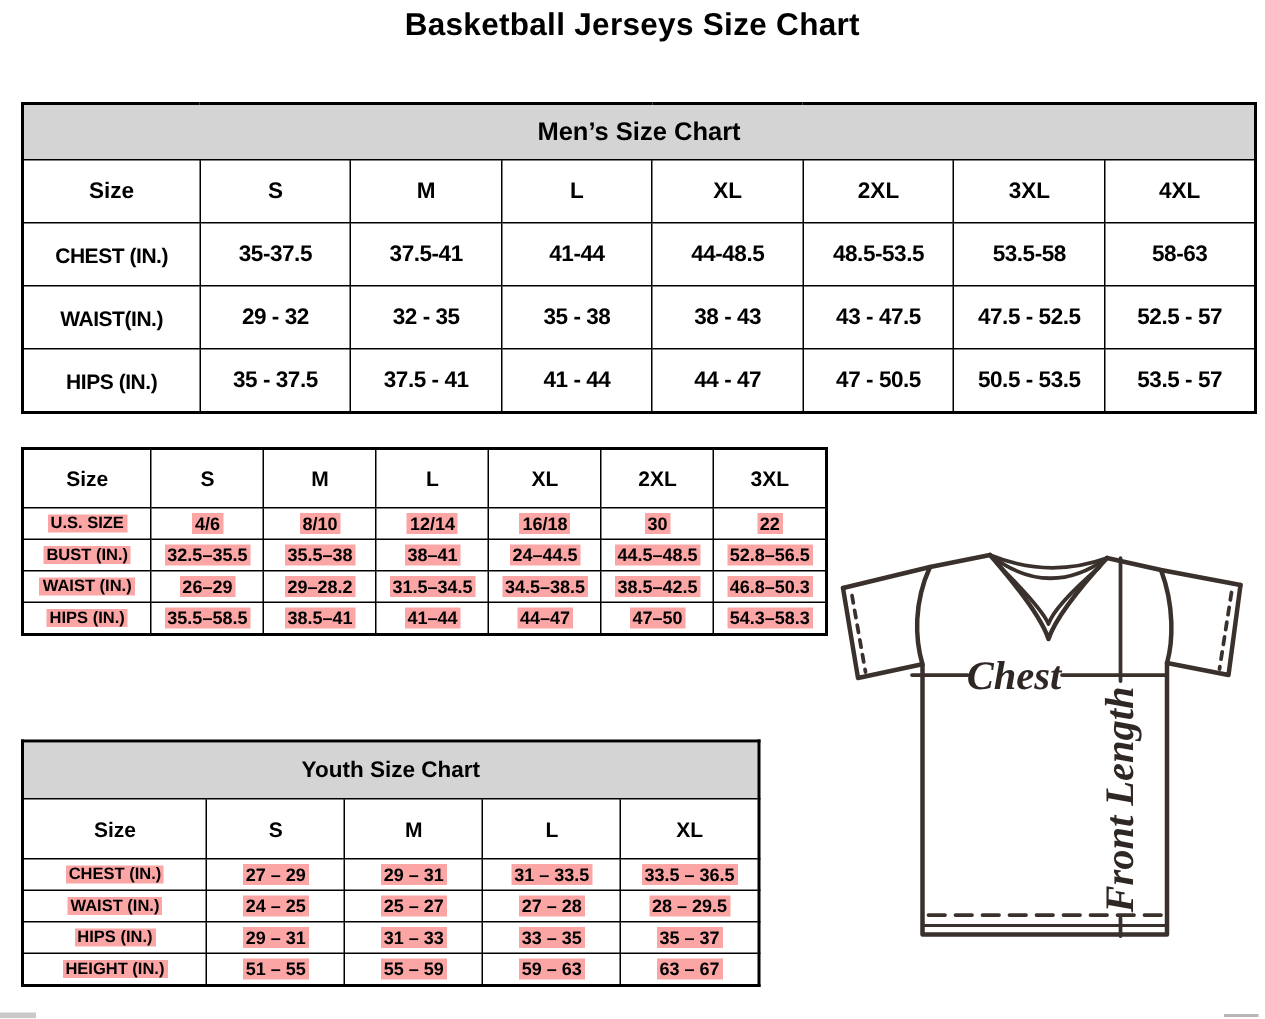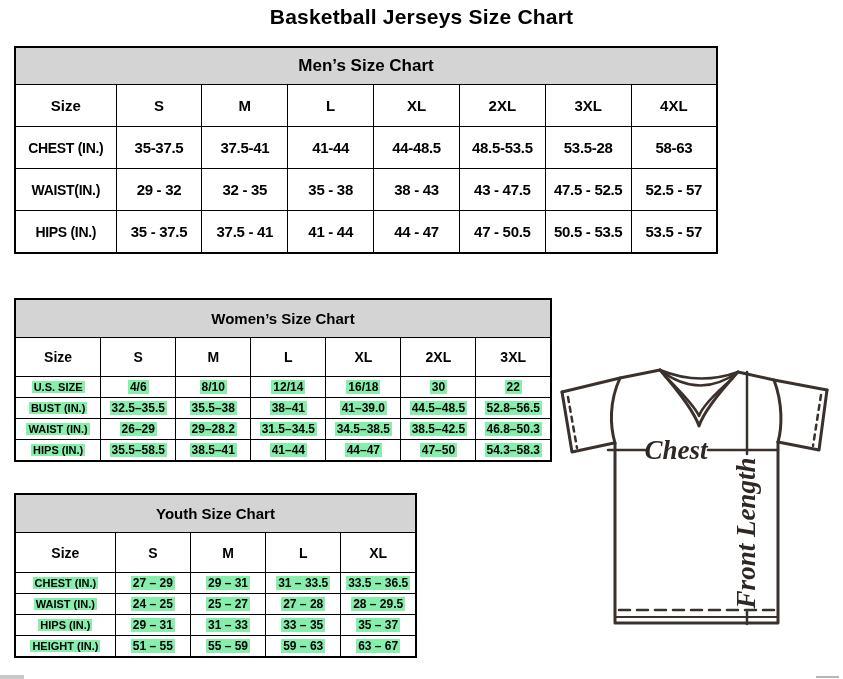--- a/index.html
+++ b/index.html
@@ -1,38 +1,38 @@
 <!DOCTYPE html>
 <html><head>
 <meta charset="utf-8">
 <style>
   html,body{margin:0;padding:0;background:#fff;}
   .page{position:relative;width:843px;height:679px;background:#ffffff;
         font-family:"Liberation Sans",sans-serif;overflow:hidden;}
   .main-title{position:absolute;top:5px;left:0;width:100%;text-align:center;
         font-size:21px;font-weight:bold;color:#000;letter-spacing:0.2px;}
   .tblwrap{position:absolute;}
-  #men-wrap{left:14px;top:46px;width:704px;}
+  #men-wrap{left:14px;top:68px;width:824px;}
   #women-wrap{left:14px;top:298px;width:538px;}
-  #youth-wrap{left:14px;top:493px;width:403px;}
+  #youth-wrap{left:14px;top:493px;width:493px;}
   table.sizes{width:100%;border-collapse:collapse;table-layout:fixed;
         border:2px solid #000;}
   table.sizes th,table.sizes td{border:1px solid #000;text-align:center;
         vertical-align:middle;color:#000;padding:0;overflow:hidden;white-space:nowrap;}
   th.band{background:#d4d4d4;font-weight:bold;}
   .men th.band{height:36px;font-size:17px;}
   .men th.hdr{height:41px;font-size:15px;}
   .men td{height:41px;font-size:15px;font-weight:bold;letter-spacing:-0.3px;}
   .men td.lbl{font-size:14px;}
   .women th.band,.youth th.band{height:37px;font-size:15px;}
   .women th.hdr{height:38px;font-size:14px;}
   .youth th.hdr{height:39px;font-size:14px;}
   .women td,.youth td{height:20px;font-size:12px;font-weight:bold;}
   .women td.lbl,.youth td.lbl{font-size:11px;}
-  .women .hl,.youth .hl{background:#86efac;padding:0 2px;}
+  .women .hl,.youth .hl{background:#fca5a5;padding:0 2px;}
   .jersey{position:absolute;left:556px;top:362px;width:282px;height:303px;}
   .frag{position:absolute;}
   #frag-left{left:0;top:675px;width:24px;height:4px;background:#c9c9c9;}
   #frag-right{left:816px;top:676px;width:23px;height:2px;background:#b7b7b7;}
 </style>
 </head>
 <body>
 
 <div class="page">
 
@@ -64,21 +64,21 @@
             <th class="hdr">3XL</th>
             <th class="hdr">4XL</th>
           </tr>
           <tr>
             <td class="lbl"><span class="hl">CHEST (IN.)</span></td>
             <td class="val"><span class="hl">35-37.5</span></td>
             <td class="val"><span class="hl">37.5-41</span></td>
             <td class="val"><span class="hl">41-44</span></td>
             <td class="val"><span class="hl">44-48.5</span></td>
             <td class="val"><span class="hl">48.5-53.5</span></td>
-            <td class="val"><span class="hl">53.5-28</span></td>
+            <td class="val"><span class="hl">53.5-58</span></td>
             <td class="val"><span class="hl">58-63</span></td>
           </tr>
           <tr>
             <td class="lbl"><span class="hl">WAIST(IN.)</span></td>
             <td class="val"><span class="hl">29 - 32</span></td>
             <td class="val"><span class="hl">32 - 35</span></td>
             <td class="val"><span class="hl">35 - 38</span></td>
             <td class="val"><span class="hl">38 - 43</span></td>
             <td class="val"><span class="hl">43 - 47.5</span></td>
             <td class="val"><span class="hl">47.5 - 52.5</span></td>
@@ -103,23 +103,20 @@
           <col style="width: 16%;">
           <col style="width: 14%;">
           <col style="width: 14%;">
           <col style="width: 14%;">
           <col style="width: 14%;">
           <col style="width: 14%;">
           <col style="width: 14%;">
         </colgroup>
         <tbody>
           <tr>
-            <th colspan="7" class="band">Women’s Size Chart</th>
-          </tr>
-          <tr>
             <th class="hdr">Size</th>
             <th class="hdr">S</th>
             <th class="hdr">M</th>
             <th class="hdr">L</th>
             <th class="hdr">XL</th>
             <th class="hdr">2XL</th>
             <th class="hdr">3XL</th>
           </tr>
           <tr>
             <td class="lbl"><span class="hl">U.S. SIZE</span></td>
@@ -128,21 +125,21 @@
             <td class="val"><span class="hl">12/14</span></td>
             <td class="val"><span class="hl">16/18</span></td>
             <td class="val"><span class="hl">30</span></td>
             <td class="val"><span class="hl">22</span></td>
           </tr>
           <tr>
             <td class="lbl"><span class="hl">BUST (IN.)</span></td>
             <td class="val"><span class="hl">32.5–35.5</span></td>
             <td class="val"><span class="hl">35.5–38</span></td>
             <td class="val"><span class="hl">38–41</span></td>
-            <td class="val"><span class="hl">41–39.0</span></td>
+            <td class="val"><span class="hl">24–44.5</span></td>
             <td class="val"><span class="hl">44.5–48.5</span></td>
             <td class="val"><span class="hl">52.8–56.5</span></td>
           </tr>
           <tr>
             <td class="lbl"><span class="hl">WAIST (IN.)</span></td>
             <td class="val"><span class="hl">26–29</span></td>
             <td class="val"><span class="hl">29–28.2</span></td>
             <td class="val"><span class="hl">31.5–34.5</span></td>
             <td class="val"><span class="hl">34.5–38.5</span></td>
             <td class="val"><span class="hl">38.5–42.5</span></td>

